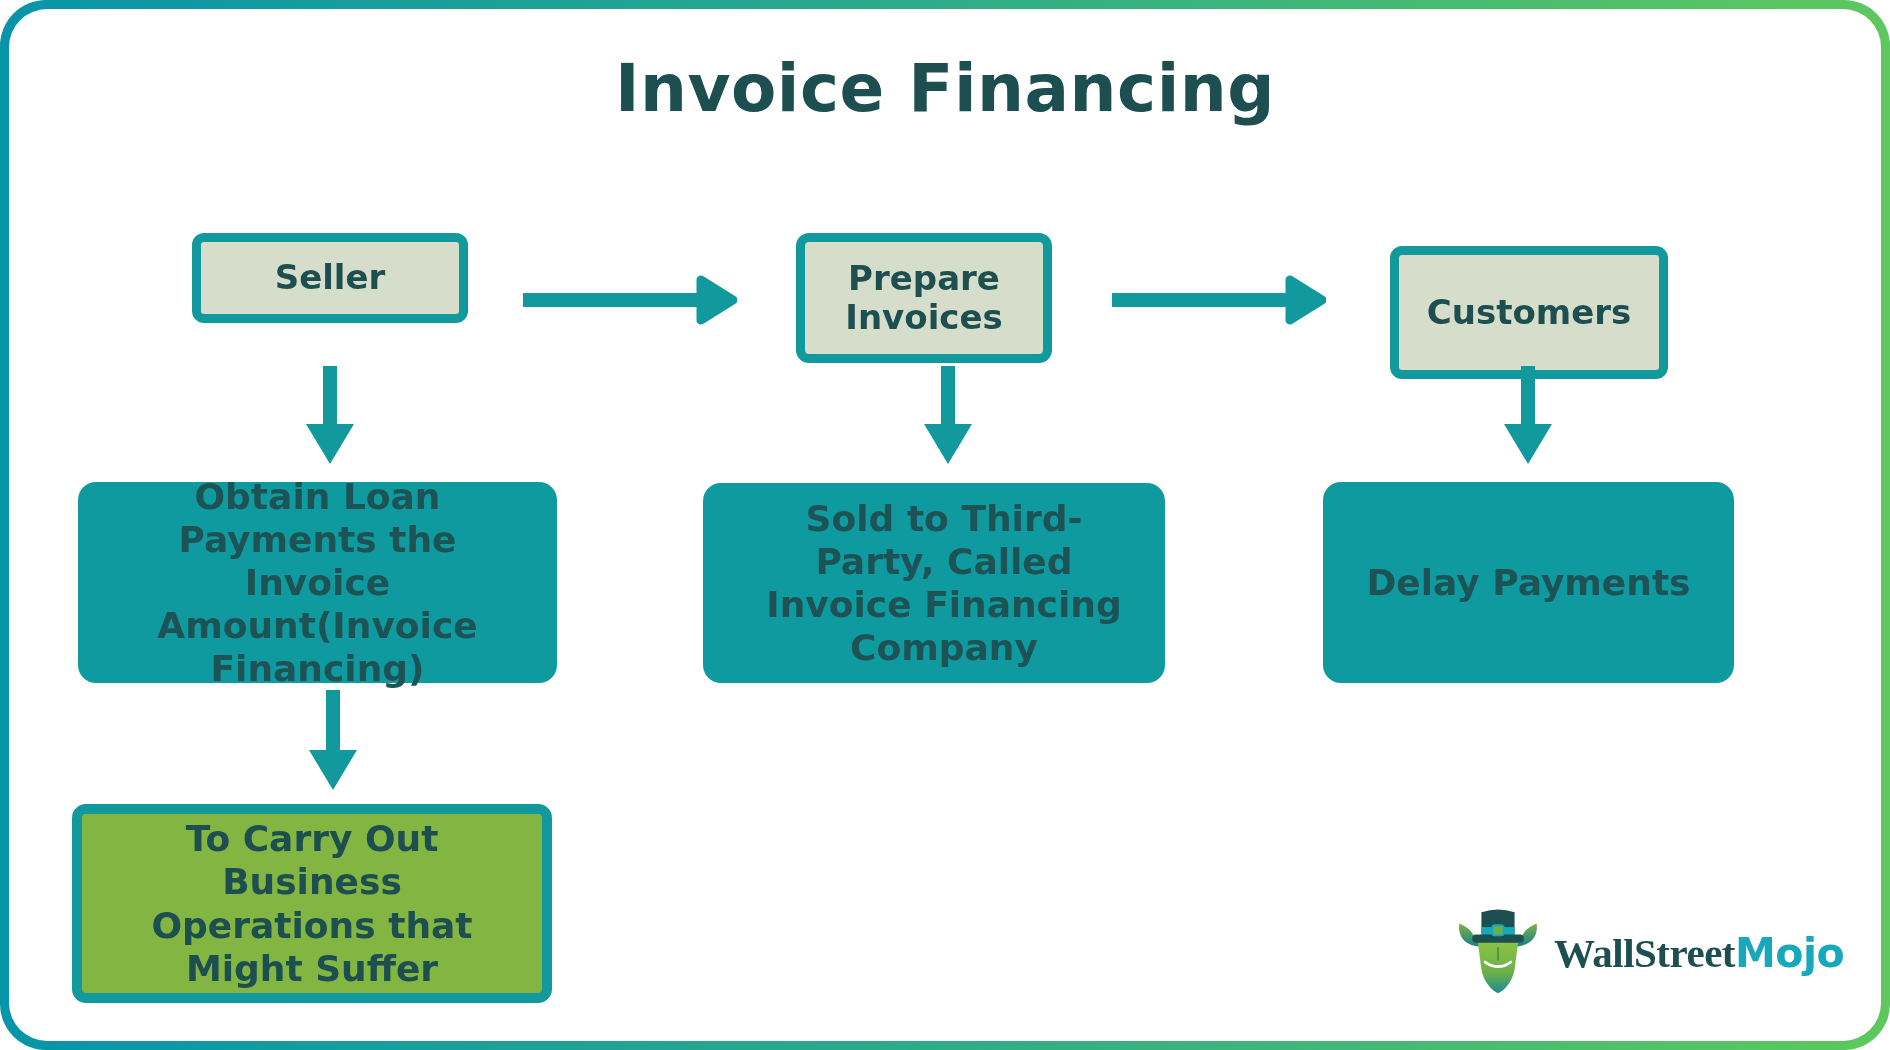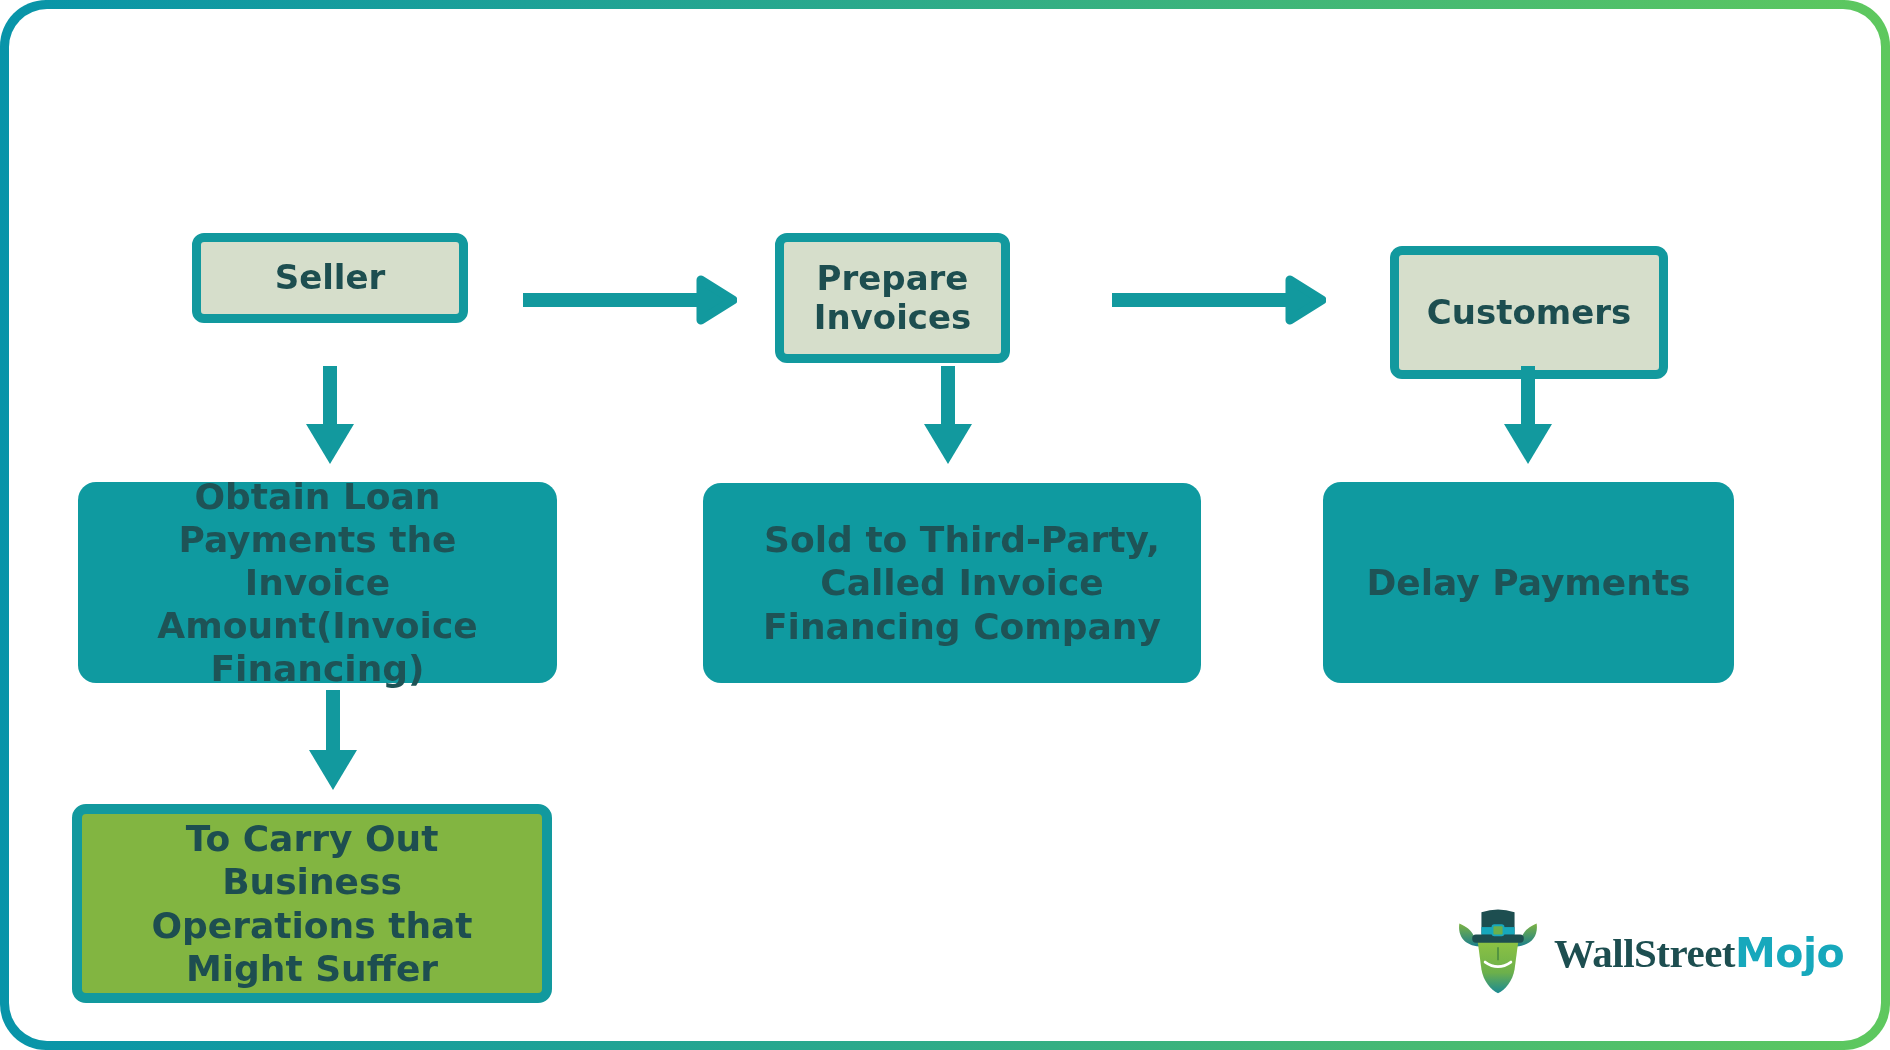--- a/index.html
+++ b/index.html
@@ -17,49 +17,50 @@
     font-weight:bold;font-size:34px;color:#1d4e50;line-height:1.15;padding:4px 14px;}
   .teal-box{background:#0f9aa0;border-radius:18px;
     display:flex;align-items:center;justify-content:center;text-align:center;
     font-weight:bold;font-size:36px;color:#1e5356;line-height:1.2;padding:8px 28px;}
   .green-box{background:#82b541;border:10px solid #12999e;border-radius:14px;
     display:flex;align-items:center;justify-content:flex-start;text-align:center;
     font-weight:bold;font-size:36px;color:#1d4e50;line-height:1.2;padding:8px 24px;}
   .arrow{color:#12999e;}
   
   .box-seller{left:192px;top:233px;width:276px;height:90px;}
-  .box-prepare{left:775px;top:233px;width:235px;height:130px;}
+  .box-prepare{left:796px;top:233px;width:256px;height:130px;border-radius:13px;}
   .box-customers{left:1390px;top:233px;width:278px;height:133px;margin-top:13px;}
   
   .arrow-h1{left:523px;top:270px;}
   .arrow-h2{left:1112px;top:270px;}
   
   .arrow-v1{left:300px;top:366px;}
   .arrow-v2{left:918px;top:366px;}
   .arrow-v3{left:1498px;top:366px;}
   
   .box-loan{left:78px;top:482px;width:479px;height:201px;}
-  .box-sold{left:703px;top:483px;width:498px;height:200px;padding-left:48px;}
+  .box-sold{left:703px;top:483px;width:462px;height:200px;padding-left:48px;}
   .box-delay{left:1323px;top:482px;width:411px;height:201px;}
   
   .arrow-v4{left:303px;top:690px;}
   
   .box-carry{left:72px;top:804px;width:480px;height:199px;}
   
   .logo{left:1452px;top:905px;display:flex;align-items:center;gap:10px;}
   .logo-text{font-size:41px;font-weight:bold;letter-spacing:-0.5px;white-space:nowrap;}
   .logo-text .p1{color:#1d4e50;font-family:Liberation Serif, serif;}
   .logo-text .p2{color:#17a8bc;}
 </style>
 </head>
 <body>
 
 <div class="canvas">
   <div class="inner"></div>
 
+  <div class="abs title">Invoice Financing</div>
 
   <div class="abs light-box box-seller">
     <span>Seller</span>
   </div>
   <div class="abs light-box box-prepare">
     <span>Prepare Invoices</span>
   </div>
   <div class="abs light-box box-customers">
     <span>Customers</span>
   </div>

